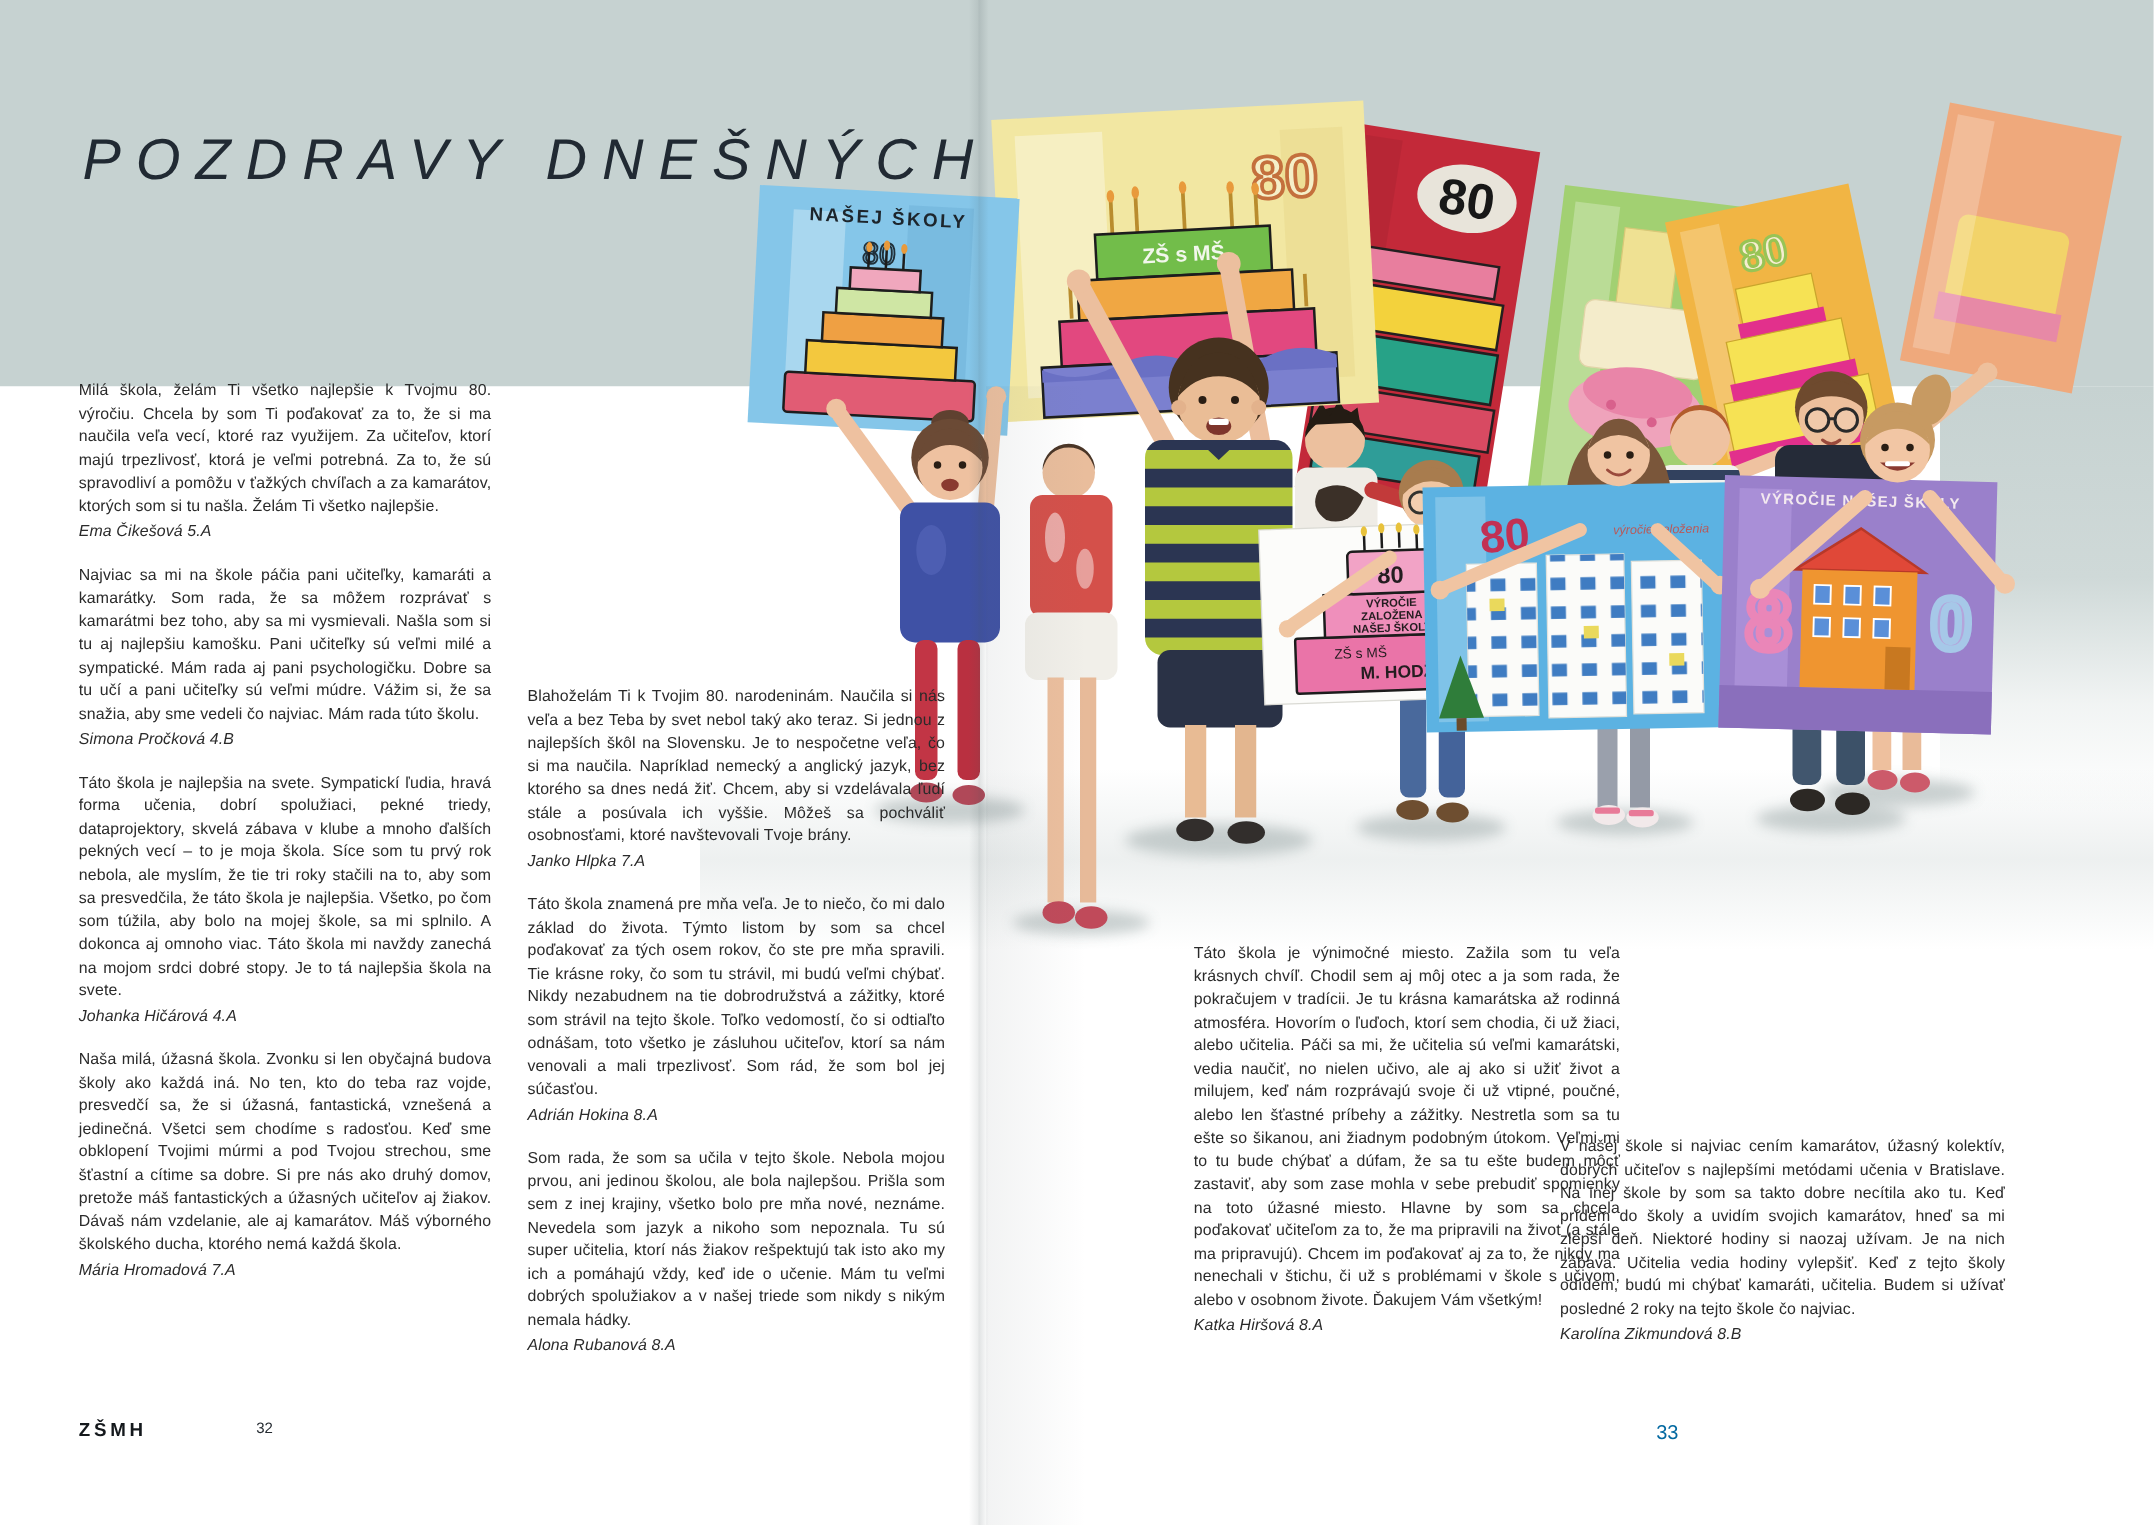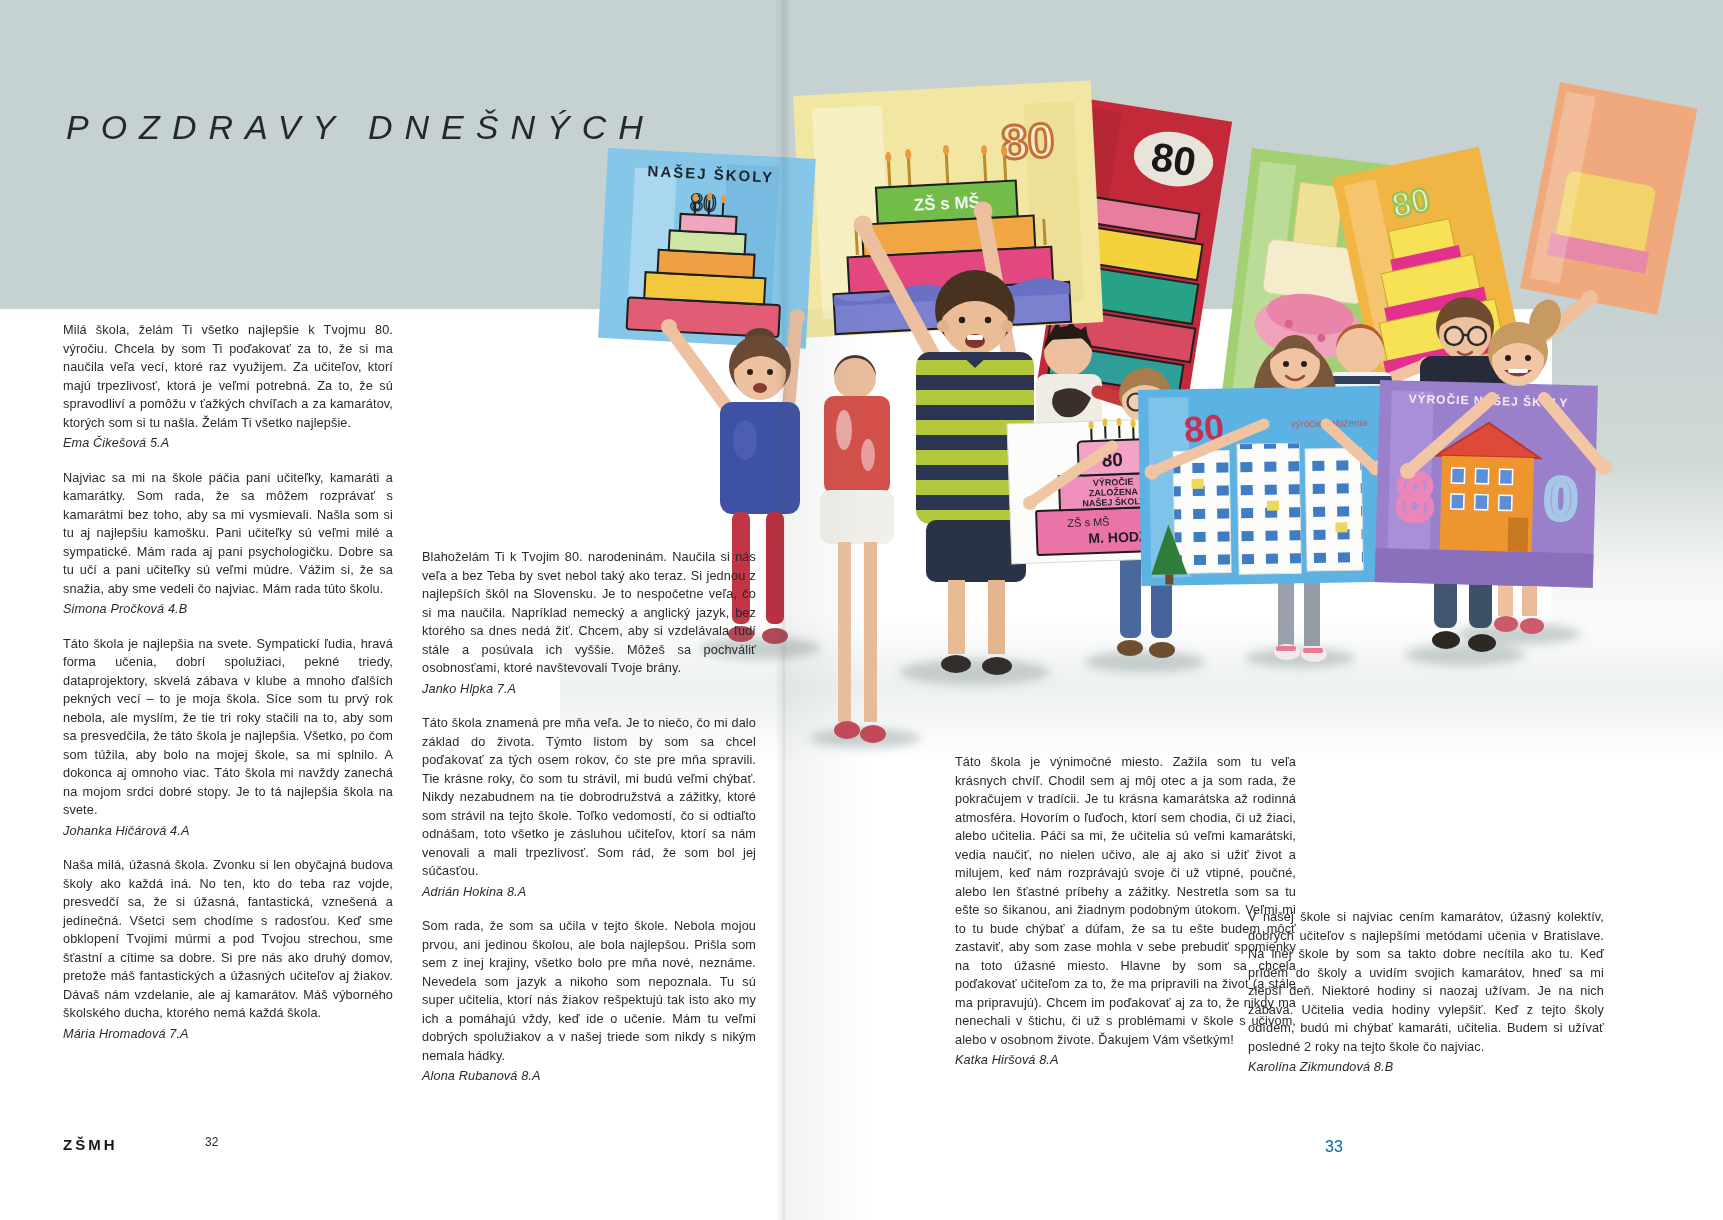--- a/index.html
+++ b/index.html
@@ -7,30 +7,30 @@
     width:1723px;height:1220px;position:relative;overflow:hidden;
     background:#ffffff;
     font-family:"Liberation Sans","DejaVu Sans",sans-serif;
     color:#2b2b2b;
   }
   .abs{position:absolute;}
   #gray-band{left:0;top:0;width:1723px;height:309px;background:#c6d2d1;z-index:1;}
   #gray-right{left:1552px;top:309px;width:171px;height:340px;z-index:1;
     background:linear-gradient(180deg,#c6d2d1 0%,#cfd9d8 45%,rgba(230,235,234,.55) 75%,rgba(255,255,255,0) 100%);}
   #page-title{left:66px;top:96px;z-index:4;
-    font-size:34px;font-style:italic;font-weight:300;letter-spacing:12px;
+    font-size:46px;font-style:italic;font-weight:300;letter-spacing:12px;
     line-height:63px;color:#212a33;white-space:nowrap;}
   #photo-wrap{left:560px;top:0;width:1163px;height:760px;z-index:2;}
   #gutter{left:775px;top:0;width:16px;height:1220px;z-index:5;pointer-events:none;
     background:linear-gradient(to right,rgba(0,0,0,0),rgba(70,85,88,.10) 45%,rgba(70,85,88,.16) 52%,rgba(0,0,0,0));}
   #gutter-shade{left:789px;top:309px;width:80px;height:911px;z-index:3;pointer-events:none;
     background:linear-gradient(to right,rgba(90,100,104,.08),rgba(0,0,0,0));}
   .col{position:absolute;z-index:4;text-align:justify;
     font-size:12.7px;line-height:18.5px;letter-spacing:.12px;color:#2a2a2a;}
-  #col1{left:63px;top:321px;width:330px;}
+  #col1{left:63px;top:303px;width:330px;}
   #col2{left:422px;top:548px;width:334px;}
   #col3{left:935px;top:753px;width:341px;margin-left:20px;}
   #col4{left:1248px;top:908px;width:356px;}
   .entry{margin:0 0 16px 0;}
   .entry .body{margin:0;}
   .entry .sig{margin:2px 0 0 0;text-align:left;font-style:italic;}
   #footer-brand{left:63px;top:1136px;z-index:4;font-size:15px;font-weight:bold;letter-spacing:3px;color:#14181c;}
   #footer-page-left{left:205px;top:1135px;z-index:4;font-size:12px;color:#242a30;}
   #footer-page-right{left:1325px;top:1138px;z-index:4;font-size:16px;color:#0369a1;}
   svg text{font-family:"Liberation Sans","DejaVu Sans",sans-serif;}

